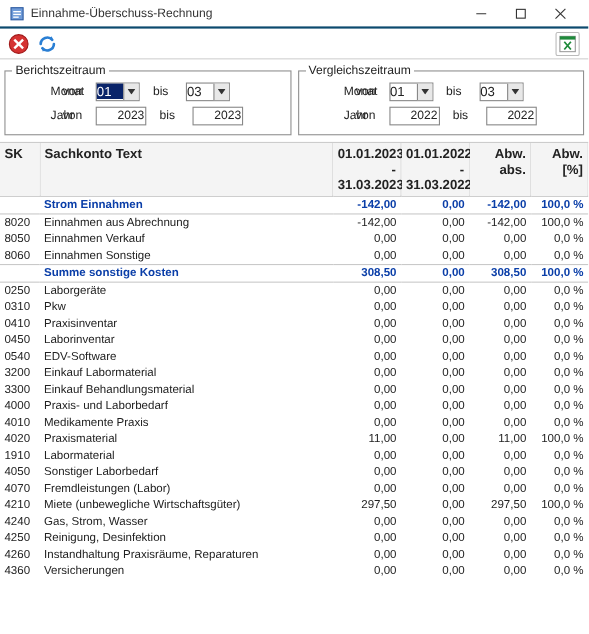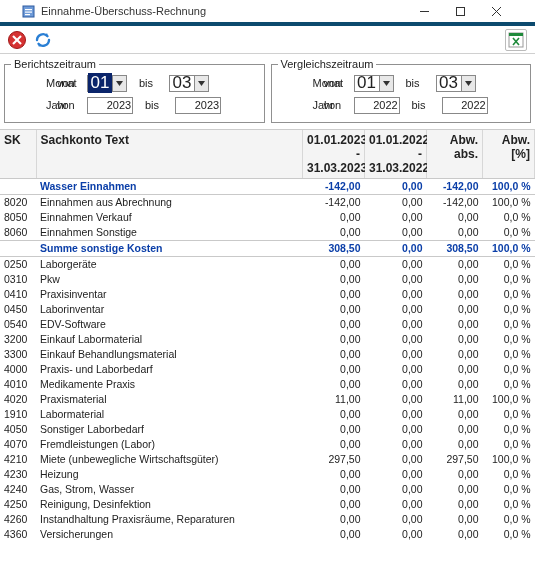--- a/index.html
+++ b/index.html
@@ -9,42 +9,42 @@
     font-size: 11px;
     background: #fff;
     color: #222;
     width: 535px;
     height: 576px;
     overflow: hidden;
   }
   
   .titlebar {
     display:flex; align-items:center; justify-content:space-between;
-    height:26px; padding:0 21px; background:#fff; border-bottom:4px solid #0c4a6e;
+    height:26px; padding:0 8px; background:#fff; border-bottom:2px solid #0c4a6e;
   }
   .titlebar .left { display:flex; align-items:center; gap:6px; }
   .title-icon { width:14px; height:14px; display:flex; align-items:center; justify-content:center;}
   .titlebar .title { font-size:11px; color:#333;}
   .winbtns { display:flex; }
   .winbtn { width:36px; height:24px; display:flex; align-items:center; justify-content:center; cursor:pointer;}
   .winbtn svg { stroke:#333; stroke-width:1; fill:none;}
   
   .toolbar { height:28px; display:flex; align-items:center; justify-content:space-between; padding:2px 6px; border-bottom:1px solid #d0d0d0;}
   .toolbar-left { display:flex; align-items:center; gap:2px;}
   .tb-icon { width:22px; height:22px; display:flex; align-items:center; justify-content:center; margin-right:2px; cursor:pointer;}
   .tb-excel { border:1px solid #bbb; border-radius:2px; }
   
   .filters { display:flex; padding:4px 4px 6px 4px; gap:6px;}
   fieldset { border:1px solid #909090; padding:2px 6px 6px 6px; margin:0; flex:1; }
   legend { font-size:11px; padding:0 3px; color:#222;}
   .frow { display:flex; align-items:center; height:22px; }
   .flabel { width:46px; color:#222;padding-left:35px; }
   .flabel2 { width:30px; text-align:left; }
   .sel { border:1px solid #888; background:#fff; height:17px; width:40px; position:relative; display:flex; align-items:center; cursor:pointer;}
-  .sel .val { flex:1; text-align:center; font-size:17px;}
+  .sel .val { flex:1; text-align:left; font-size:12px;}
   .sel .dd { width:14px; height:15px; border-left:1px solid #888; background:#e8e8e8; display:flex; align-items:center; justify-content:center;}
   .sel .dd svg { width:7px; height:5px; }
   .yearbox { border:1px solid #888; background:#fff; height:17px; width:46px; display:flex; align-items:center; justify-content:center; font-size:11px;padding-left:18px;}
   .hl-blue { background:#0a246a; color:#fff;}
   .spacer12 { width:12px; }
   
   .tablewrap { height:452px; overflow-y:scroll; border-top:1px solid #ccc; scrollbar-width:thin;}
   table { width:100%; border-collapse:collapse; table-layout:fixed;}
   thead th { position:sticky; top:0; background:#f4f4f4; font-weight:700; font-size:12px; text-align:left; padding:3px 4px; border-right:1px solid #d7d7d7; border-bottom:1px solid #c9c9c9; color:#222; vertical-align:top;}
   thead th.right { text-align:right; }
@@ -211,21 +211,21 @@
         <th>Sachkonto Text</th>
         <th class="right">01.01.2023 - 31.03.2023</th>
         <th class="right">01.01.2022 - 31.03.2022</th>
         <th class="right">Abw. abs.</th>
         <th class="right">Abw. [%]</th>
       </tr>
     </thead>
     <tbody id="tbody">
         <tr class="group">
           <td></td>
-          <td>Wasser Einnahmen</td>
+          <td>Strom Einnahmen</td>
           <td class="right">-142,00</td>
           <td class="right">0,00</td>
           <td class="right">-142,00</td>
           <td class="right">100,0 %</td>
         </tr>
         <tr class="data">
           <td>8020</td>
           <td>Einnahmen aus Abrechnung</td>
           <td class="right">-142,00</td>
           <td class="right">0,00</td>
@@ -362,28 +362,20 @@
         </tr>
         <tr class="data">
           <td>4210</td>
           <td>Miete (unbewegliche Wirtschaftsgüter)</td>
           <td class="right">297,50</td>
           <td class="right">0,00</td>
           <td class="right">297,50</td>
           <td class="right">100,0 %</td>
         </tr>
         <tr class="data">
-          <td>4230</td>
-          <td>Heizung</td>
-          <td class="right">0,00</td>
-          <td class="right">0,00</td>
-          <td class="right">0,00</td>
-          <td class="right">0,0 %</td>
-        </tr>
-        <tr class="data">
           <td>4240</td>
           <td>Gas, Strom, Wasser</td>
           <td class="right">0,00</td>
           <td class="right">0,00</td>
           <td class="right">0,00</td>
           <td class="right">0,0 %</td>
         </tr>
         <tr class="data">
           <td>4250</td>
           <td>Reinigung, Desinfektion</td>

